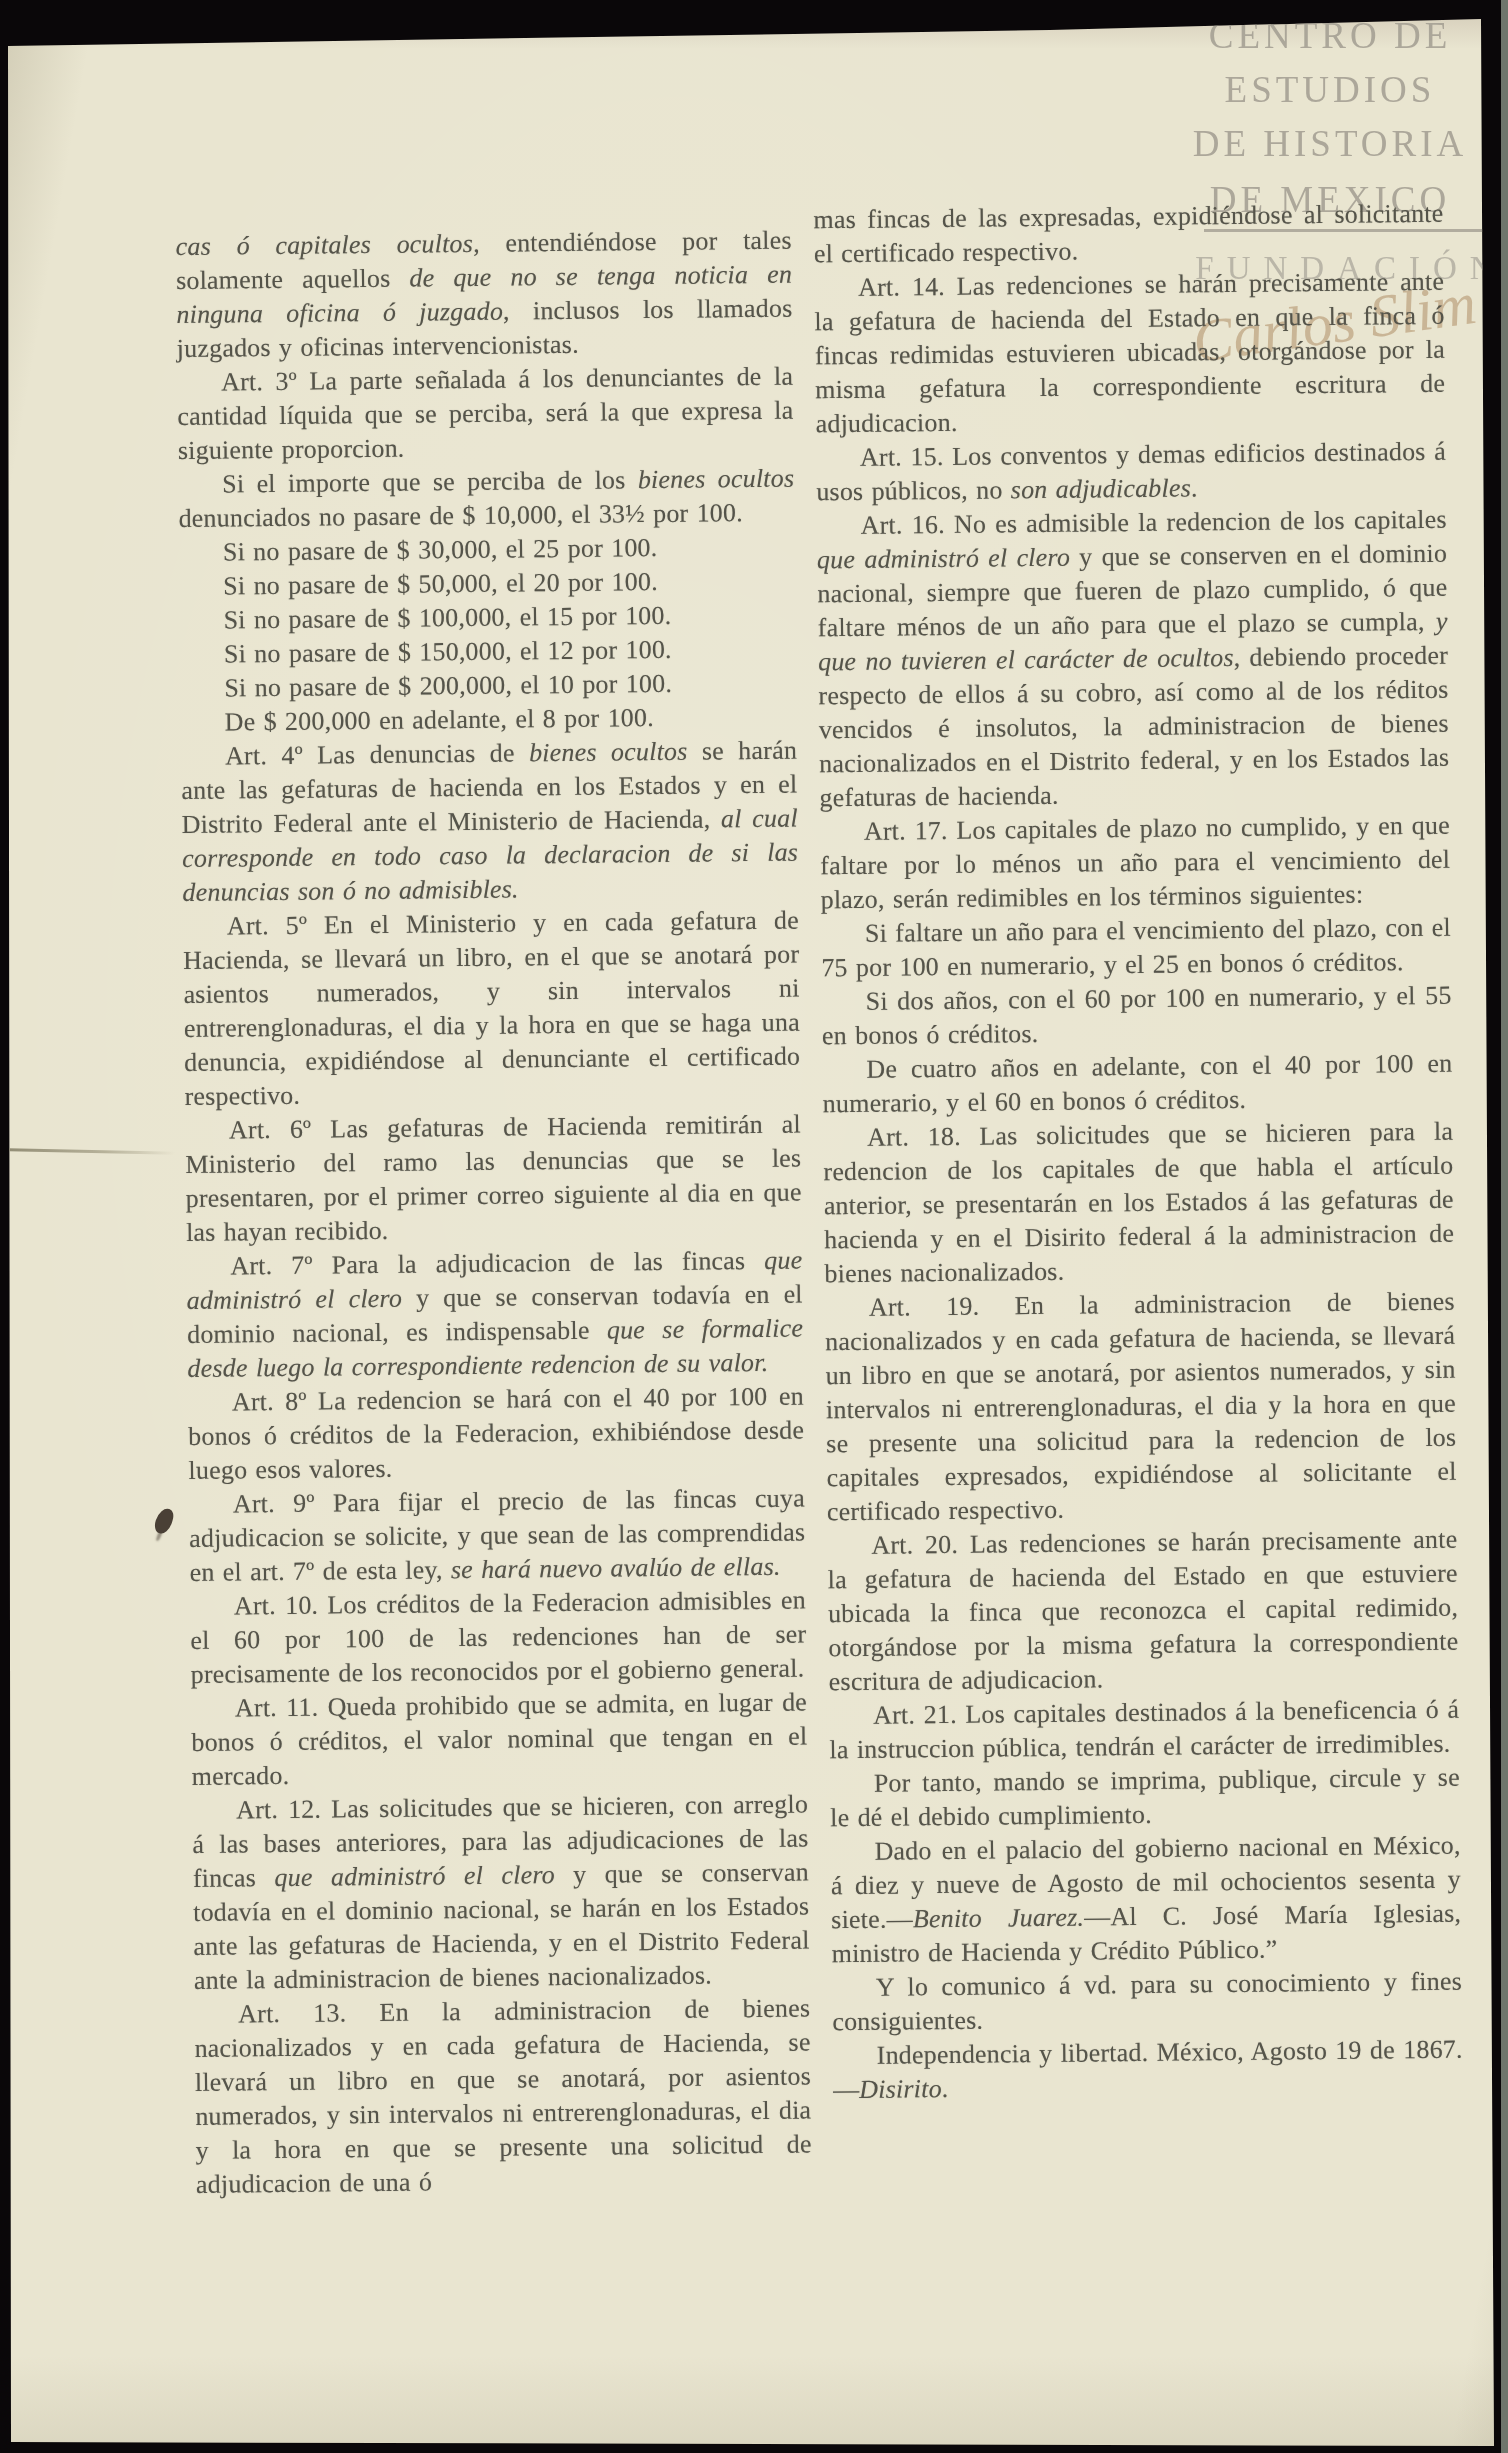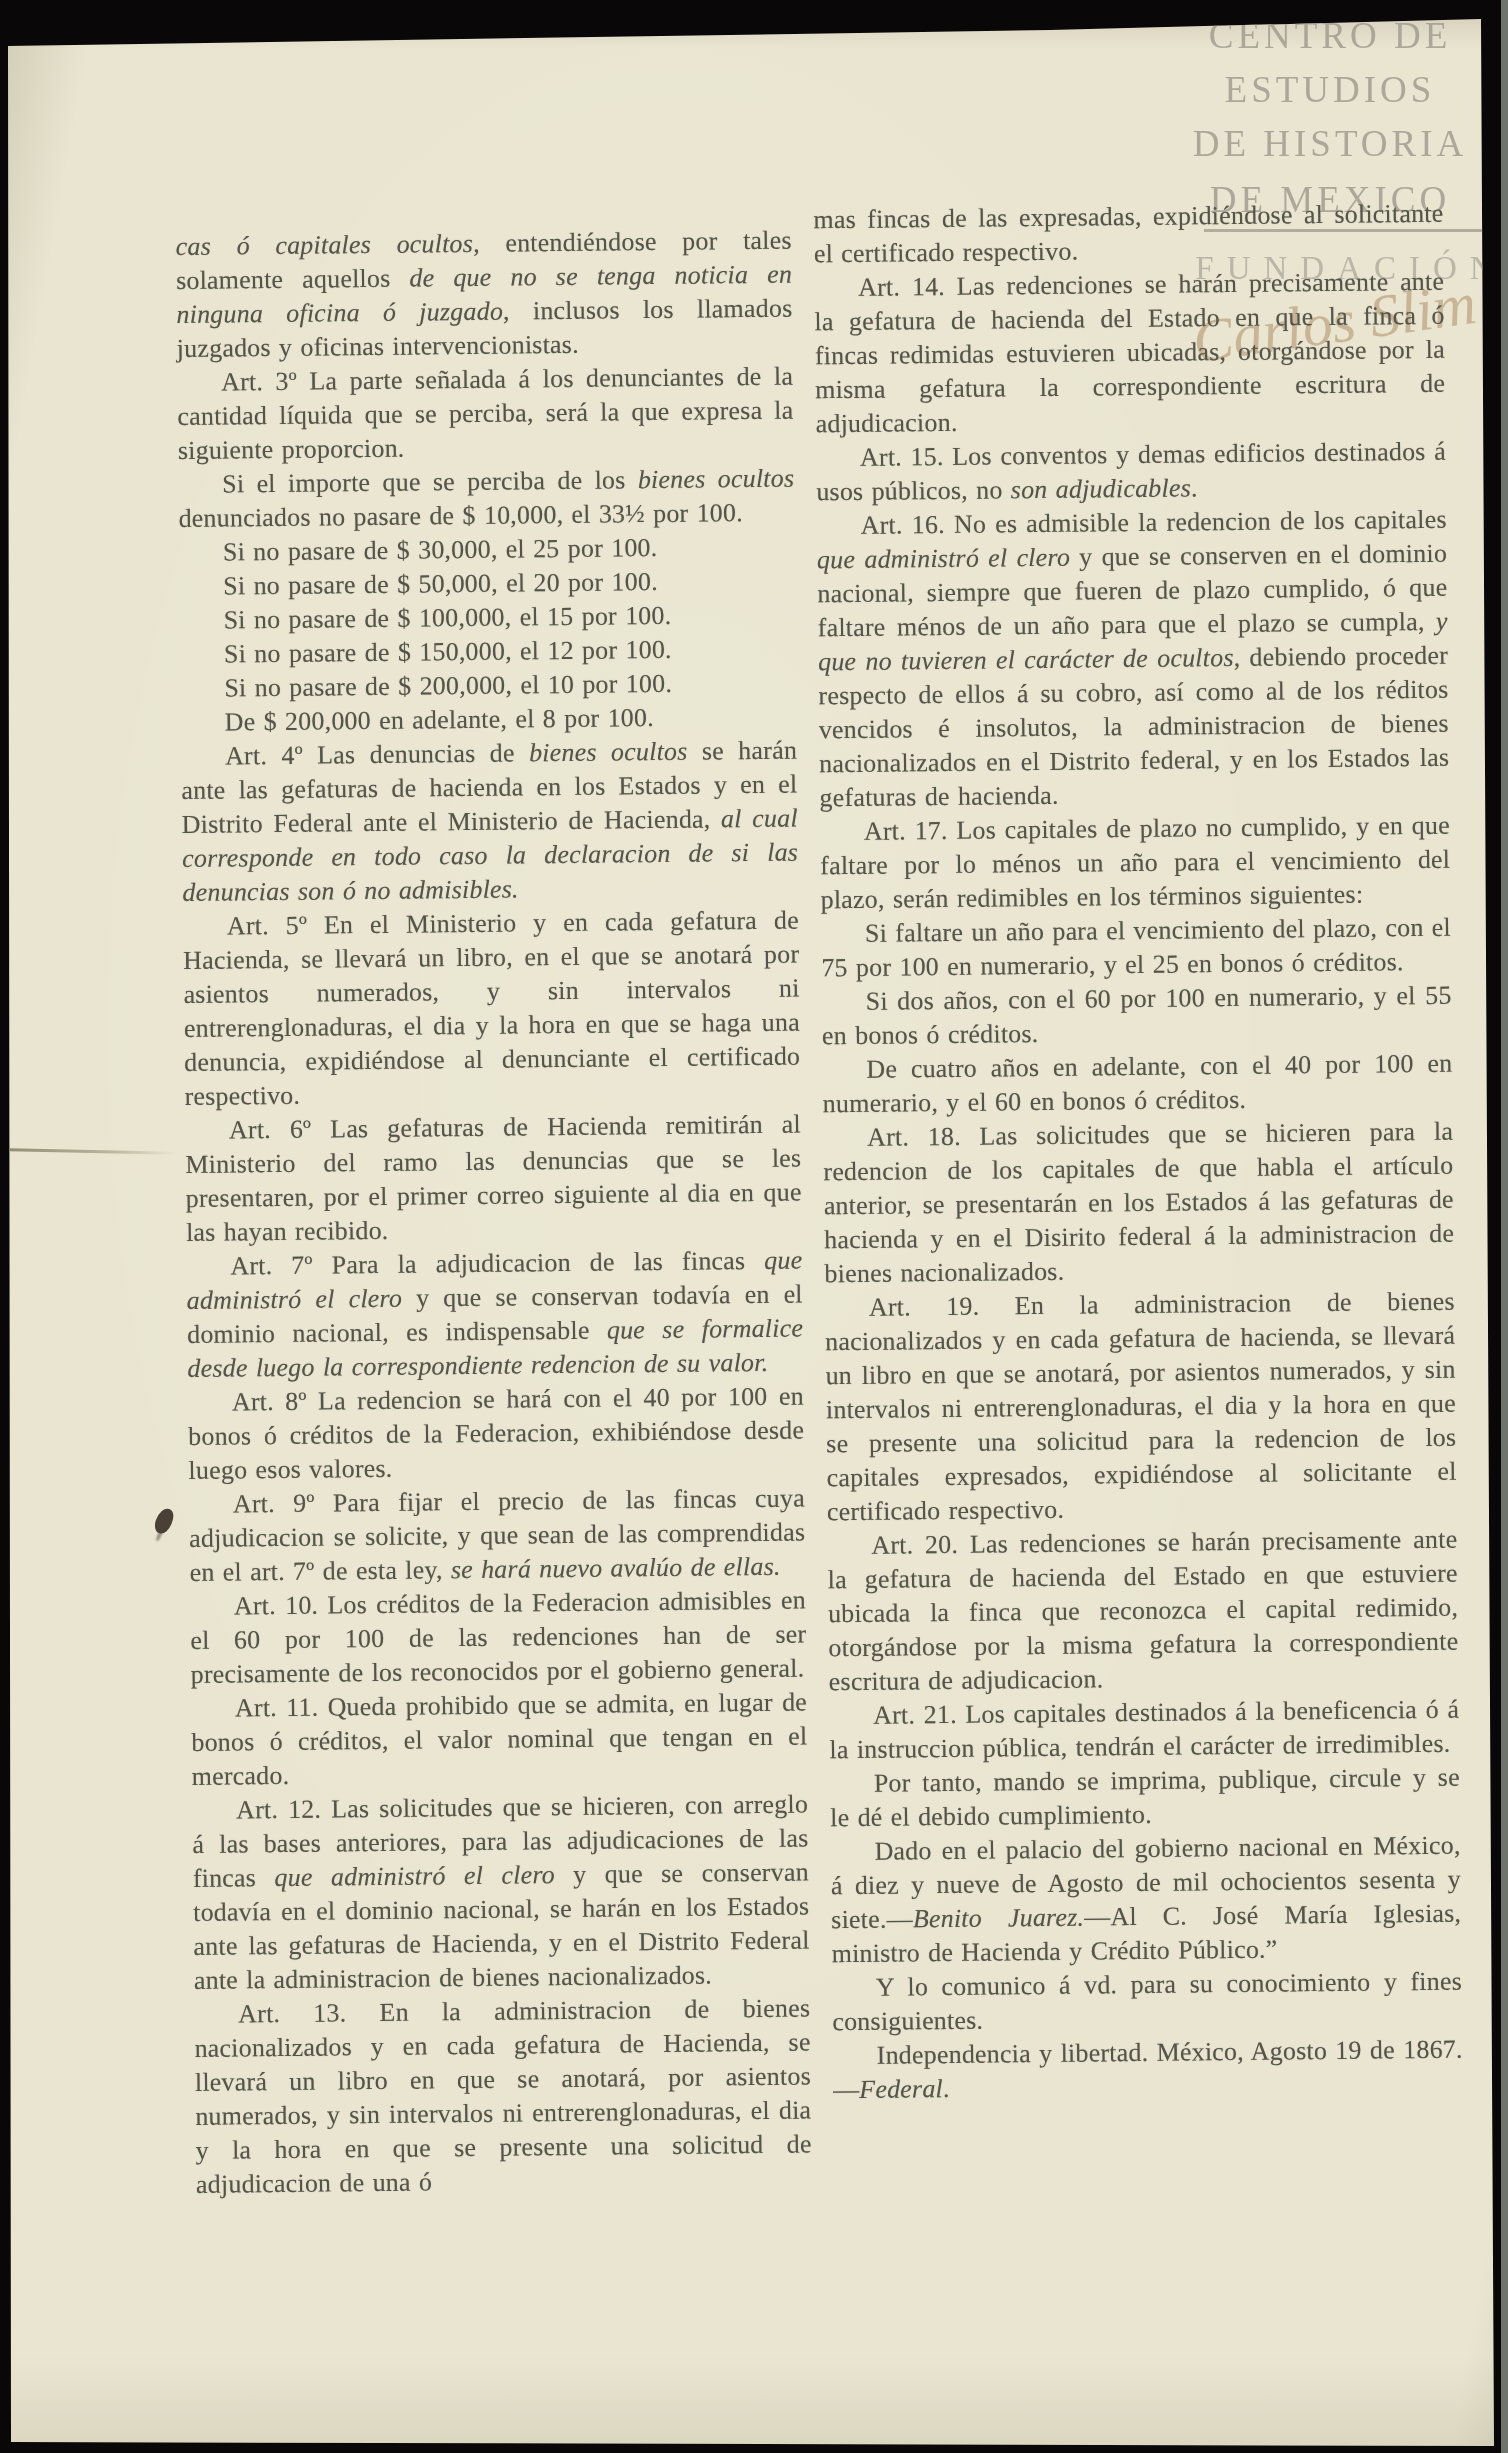--- a/index.html
+++ b/index.html
@@ -113,19 +113,19 @@
         <p class="para"><span>Si faltare un año para el vencimiento del plazo, con el 75 por 100 en numerario, y el 25 en bonos ó créditos.</span></p>
         <p class="para"><span>Si dos años, con el 60 por 100 en numerario, y el 55 en bonos ó créditos.</span></p>
         <p class="para"><span>De cuatro años en adelante, con el 40 por 100 en numerario, y el 60 en bonos ó créditos.</span></p>
         <p class="para"><span>Art. 18.  Las solicitudes que se hicieren para la redencion de los capitales de que habla el artículo anterior, se presentarán en los Estados á las gefaturas de hacienda y en el Disirito federal á la administracion de bienes nacionalizados.</span></p>
         <p class="para"><span>Art. 19.  En la administracion de bienes nacionalizados y en cada gefatura de hacienda, se llevará un libro en que se anotará, por asientos numerados, y sin intervalos ni entrerenglonaduras, el dia y la hora en que se presente una solicitud para la redencion de los capitales expresados, expidiéndose al solicitante el certificado respectivo.</span></p>
         <p class="para"><span>Art. 20.  Las redenciones se harán precisamente ante la gefatura de hacienda del Estado en que estuviere ubicada la finca que reconozca el capital redimido, otorgándose por la misma gefatura la correspondiente escritura de adjudicacion.</span></p>
         <p class="para"><span>Art. 21.  Los capitales destinados á la beneficencia ó á la instruccion pública, tendrán el carácter de irredimibles.</span></p>
         <p class="para"><span>Por tanto, mando se imprima, publique, circule y se le dé el debido cumplimiento.</span></p>
         <p class="para"><span>Dado en el palacio del gobierno nacional en México, á diez y nueve de Agosto de mil ochocientos sesenta y siete.—</span><em>Benito Juarez.</em><span>—Al C. José María Iglesias, ministro de Hacienda y Crédito Público.”</span></p>
         <p class="para"><span>Y lo comunico á vd. para su conocimiento y fines consiguientes.</span></p>
-        <p class="para"><span>Independencia y libertad.  México, Agosto 19 de 1867.—</span><em>Federal</em><span>.</span></p>
+        <p class="para"><span>Independencia y libertad.  México, Agosto 19 de 1867.—</span><em>Disirito</em><span>.</span></p>
       </div>
   </div>
 
   <div class="ink-blot"></div>
   <div class="paper-tear"></div>
 </div>
 
 </body></html>

